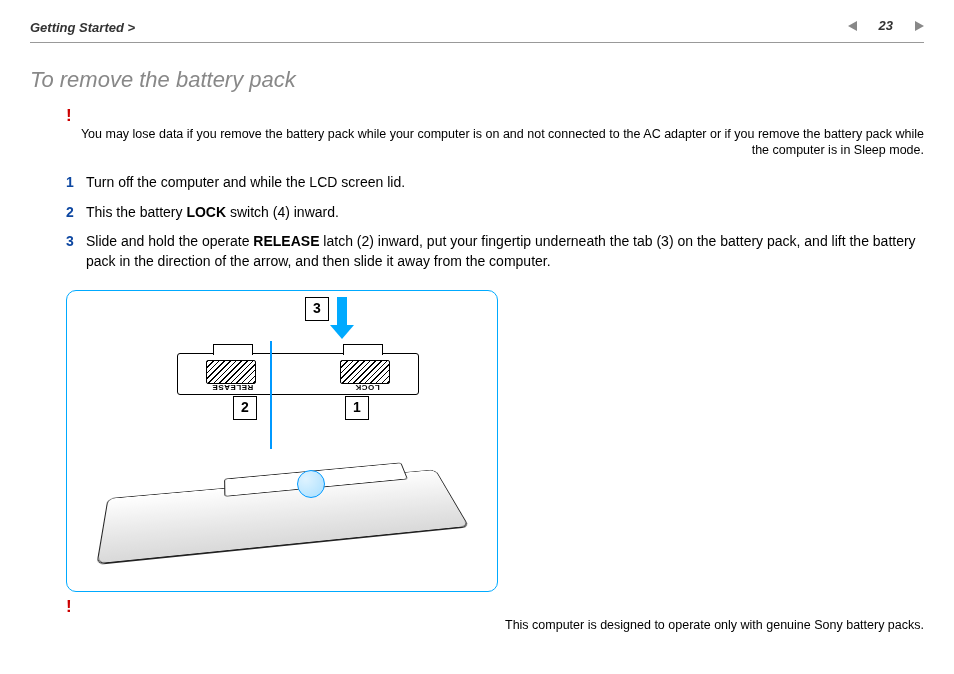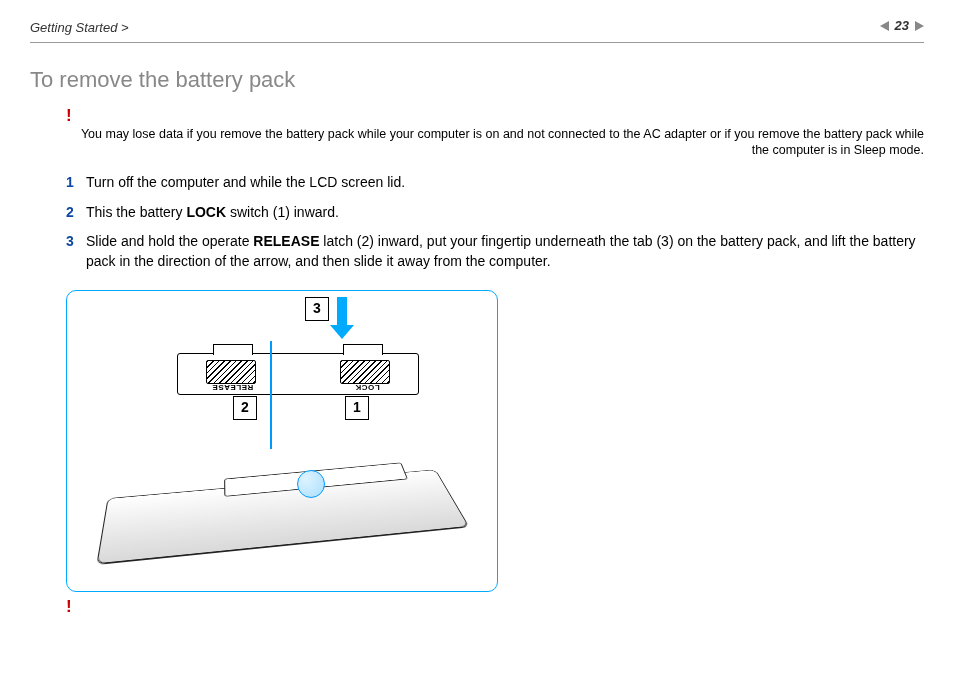--- a/index.html
+++ b/index.html
@@ -16,47 +16,48 @@
   }
   .header {
     display: flex;
     justify-content: space-between;
     align-items: flex-start;
     border-bottom: 1px solid #999;
     padding-bottom: 4px;
     margin-bottom: 24px;
   }
   .breadcrumb {
-    font-weight: normal;
+    font-weight: bold;
     font-style: italic;
     color: #333;
     font-size: 13px;
     line-height: 1.5;
   }
   .pagenav {
     display: flex;
     align-items: center;
-    gap: 6px;
+    gap: 22px;
     font-style: italic;
     font-weight: bold;
     color: #333;
   }
   .tri-left, .tri-right {
     width: 0; height: 0;
     border-top: 5px solid transparent;
     border-bottom: 5px solid transparent;
   }
   .tri-left  { border-right: 9px solid #888; }
   .tri-right { border-left: 9px solid #888; }
   .page-num { font-size: 13px; }
   h1.section-title {
     font-weight: normal;
     font-size: 22px;
     color: #888;
     margin: 4px 0 14px 0;
+    font-style: italic;
   }
   .content { margin-left: 36px; }
   .bang {
     color: #c00;
     font-weight: bold;
     font-size: 17px;
     line-height: 1;
   }
   .warn-text {
     font-size: 12.5px;
@@ -224,21 +225,21 @@
     <div class="warn-text">You may lose data if you remove the battery pack while your computer is on and not connected to the AC adapter or if you remove the battery pack while the computer is in Sleep mode.</div>
 
     <ol class="steps">
       <li>
         <span class="step-num">1</span>
         <span class="step-text">Turn off the computer and while the LCD screen lid.</span>
       </li>
       <li>
         <span class="step-num">2</span>
         <span class="step-text">
-          <span>This the battery </span><b>LOCK</b><span> switch (1) inward.</span>
+          <span>This the battery </span><b>LOCK</b><span> switch (4) inward.</span>
         </span>
       </li>
       <li>
         <span class="step-num">3</span>
         <span class="step-text">
           <span>Slide and hold the operate </span><b>RELEASE</b><span> latch (2) inward, put your fingertip underneath the tab (3) on the battery pack, and lift the battery pack in the direction of the arrow, and then slide it away from the computer.</span>
         </span>
       </li>
     </ol>
 
@@ -259,14 +260,15 @@
       <div class="ll1 lead-line"></div>
 
       <div class="laptop">
         <div class="base-shape"></div>
         <div class="slot"></div>
         <div class="lens"></div>
       </div>
     </div>
 
     <div class="bang">!</div>
+    <div class="warn-text">This computer is designed to operate only with genuine Sony battery packs.</div>
   </div>
 </div>
 
 </body></html>

